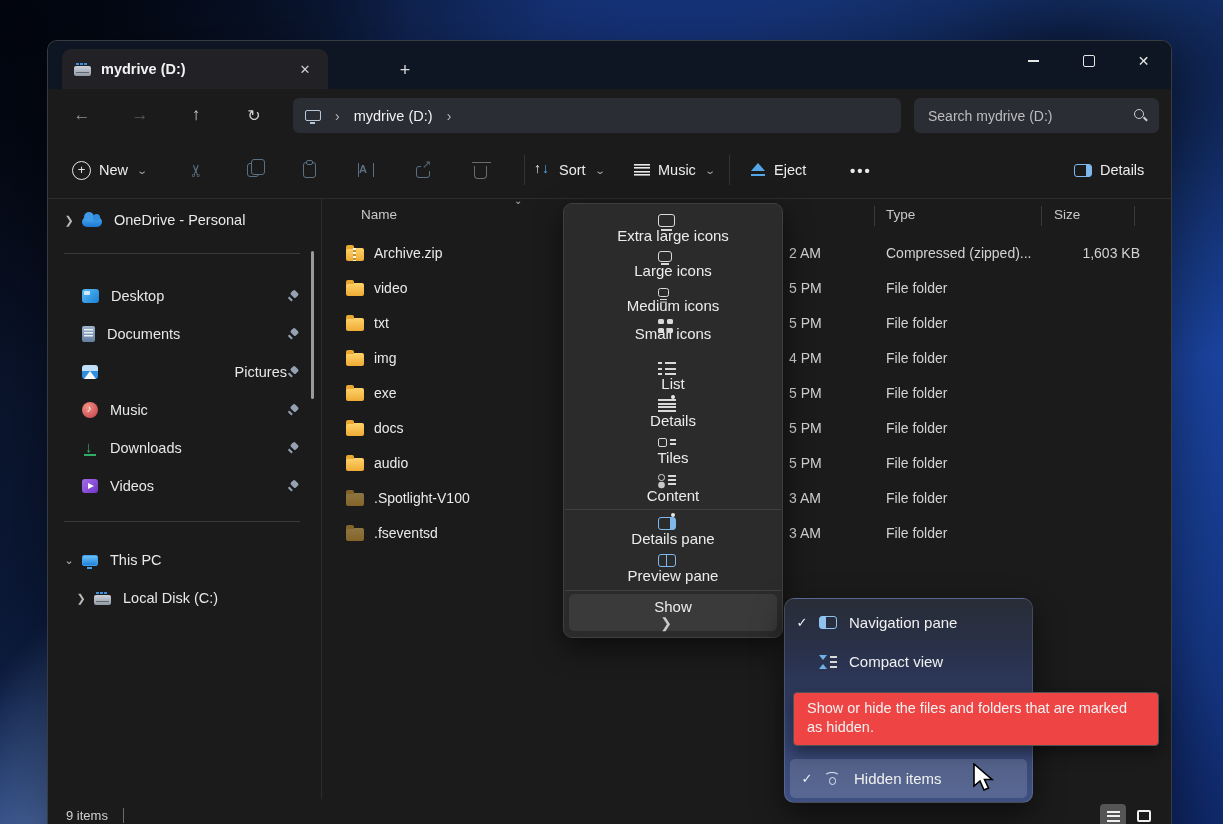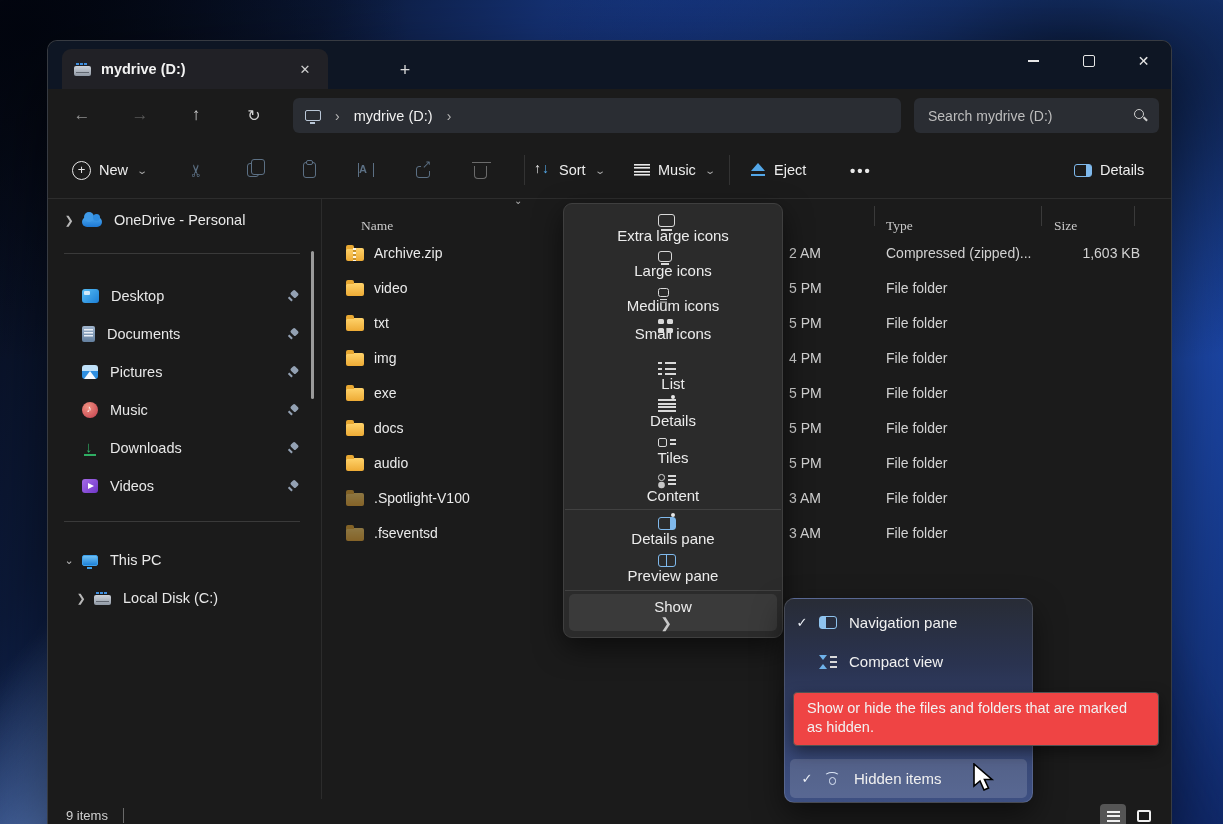--- a/index.html
+++ b/index.html
@@ -119,21 +119,21 @@
   .monitor-icon::after{content:"";position:absolute;left:4px;bottom:-4px;width:5px;height:2px;background:#b9c6d6;}
   .monitor-icon.filled{border-color:#3fa2ec;background:linear-gradient(#6ec0f5,#1f82d8);}
   .monitor-icon.filled::after{background:#3fa2ec;}
   .drive-icon{width:17px;height:10px;background:linear-gradient(#cdd2d9,#8f98a4);border-radius:2px;margin-top:3px;}
   .drive-icon::before{content:"";position:absolute;left:2px;top:-3px;width:2.5px;height:2.5px;background:#3f8fe0;box-shadow:4px 0 0 #3f8fe0,8px 0 0 #3f8fe0;}
   .drive-icon::after{content:"";position:absolute;left:2px;top:6px;width:13px;height:1.5px;background:rgba(40,45,55,.55);}
 
   
   .filelist{position:absolute;left:280px;top:158px;right:0;bottom:34px;font-size:14px;}
   .lheader{position:absolute;left:0;top:4px;right:0;height:26px;color:#c9c9c9;font-size:13.5px;}
-  .lh{position:absolute;top:15px;font-family:Liberation Serif, serif;}
+  .lh{position:absolute;top:4px;}
   .hsep{position:absolute;top:3px;width:1px;height:20px;background:#3a3a3a;}
   .sortchev{position:absolute;left:186px;top:-8px;font-size:10px;color:#b0b0b0;}
   .rows{position:absolute;left:0;top:38px;right:0;}
   .frow{position:absolute;left:0;right:6px;height:35px;}
   .frow .ficon{position:absolute;left:18px;top:9px;}
   .frow .cell-name{position:absolute;left:46px;top:8px;color:#eaeaea;white-space:nowrap;}
   .frow .cell-date{position:absolute;left:461px;top:8px;color:#d2d2d2;white-space:nowrap;}
   .frow .cell-type{position:absolute;left:558px;top:8px;color:#d2d2d2;white-space:nowrap;}
   .frow .cell-size{position:absolute;left:672px;top:8px;width:140px;text-align:right;color:#d2d2d2;white-space:nowrap;}
   .folder-icon{width:18px;height:13px;background:linear-gradient(#ffd36b,#eeab35);border-radius:2px;margin-top:2px;}
@@ -338,21 +338,21 @@
             <span class="mi desktop-icon"></span>
             <span class="slabel">Desktop</span>
             <span class="pin"></span>
           </div>
           <div class="srow pinned" style="top: 118px;">
             <span class="twist"></span>
             <span class="mi documents-icon"></span>
             <span class="slabel">Documents</span>
             <span class="pin"></span>
           </div>
-          <div class="srow pinned" style="top: 156px;">
+          <div class="srow pinned" style="top: 156px; text-align: right;">
             <span class="twist"></span>
             <span class="mi pictures-icon"></span>
             <span class="slabel">Pictures</span>
             <span class="pin"></span>
           </div>
           <div class="srow pinned" style="top: 194px;">
             <span class="twist"></span>
             <span class="mi music-icon"></span>
             <span class="slabel">Music</span>
             <span class="pin"></span>

